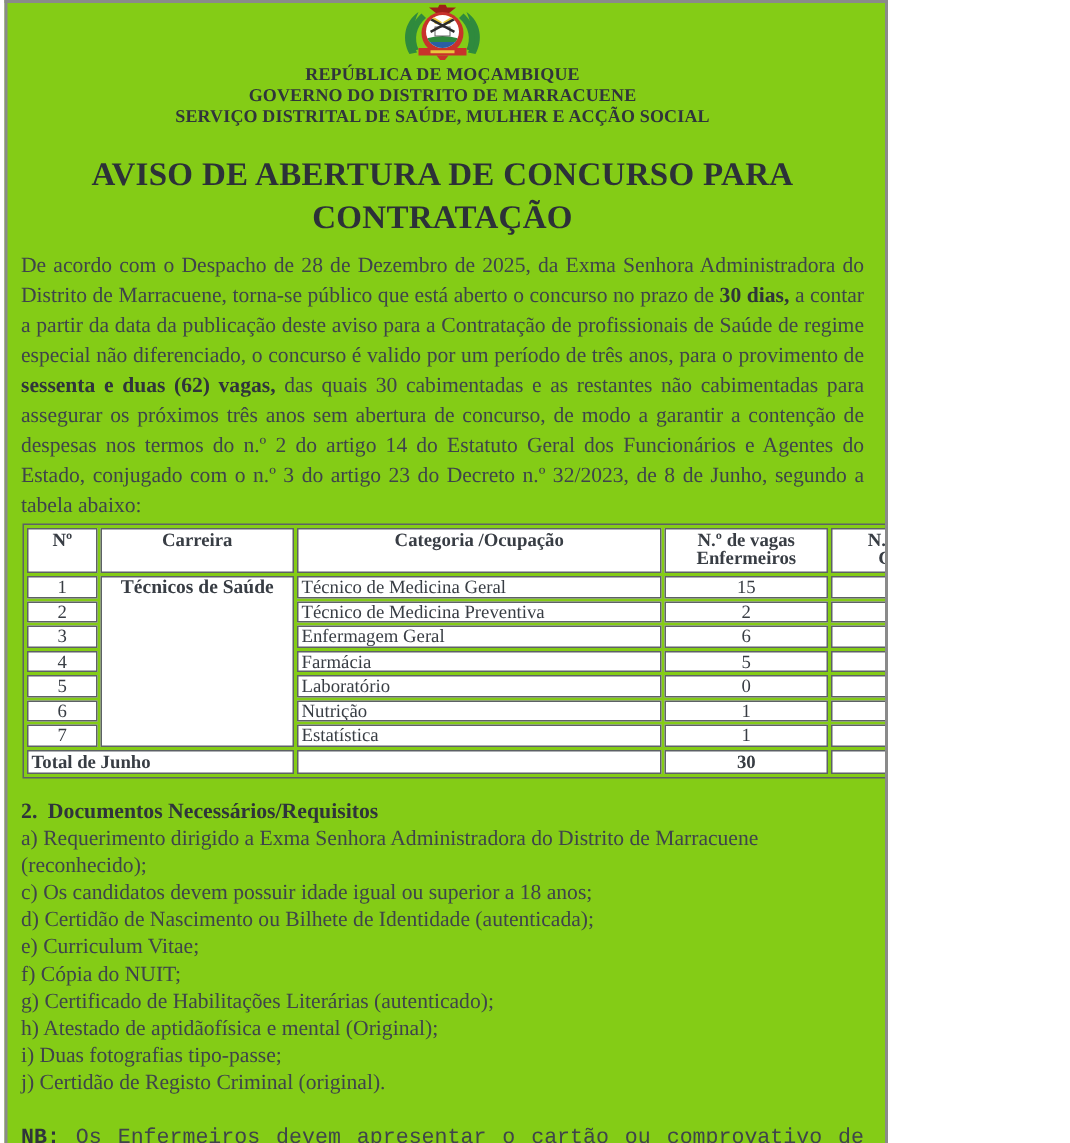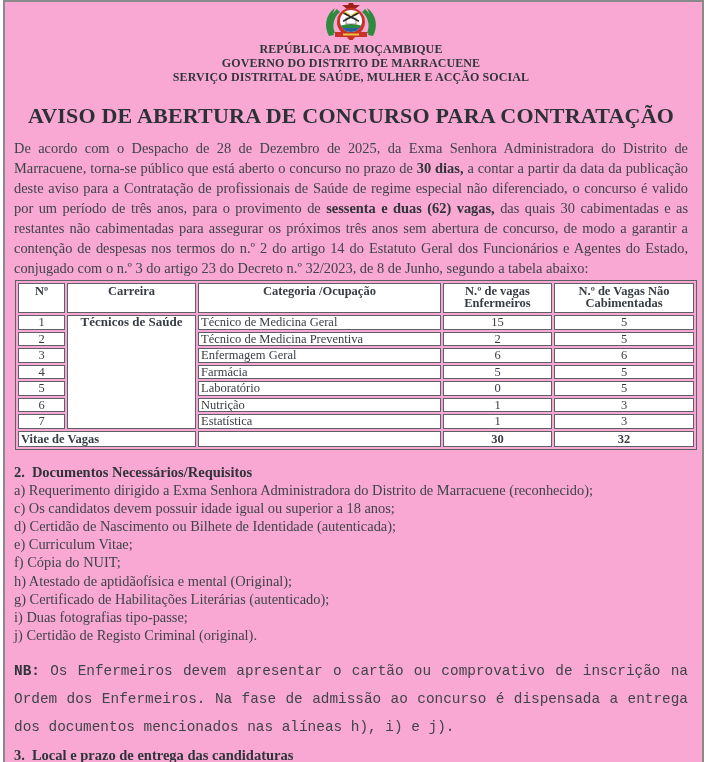--- a/index.html
+++ b/index.html
@@ -6,25 +6,25 @@
   html, body { background: #ffffff; }
   body {
     width: 713px; height: 762px;
     font-family: "Liberation Serif", serif;
     color: #3f444b;
     overflow: hidden;
     position: relative;
   }
   .sheet {
     position: absolute; left: 3px; top: 0;
-    width: 701px; height: 762px;
+    width: 589px; height: 762px;
     border-left: 2px solid #8a8a8a;
     border-top: 2px solid #8a8a8a;
     border-right: 2px solid #8a8a8a;
-    background: #f9a8d4;
+    background: #84cc16;
     padding: 0 14px 0 9px;
     overflow: hidden;
   }
   .emblem-wrap { width: 64px; height: 37px; margin: 1px auto 0 auto; overflow: hidden; }
   .org-header { text-align: center; margin-top: 2px; }
   .org-line {
     font-weight: bold; font-size: 12px; line-height: 14px;
     color: #30353b; letter-spacing: 0.1px;
   }
   .doc-title {
@@ -180,40 +180,40 @@
           <td class="c">1</td>
           <td class="c">3</td>
         </tr>
         <tr>
           <td class="c">7</td>
           <td class="l">Estatística</td>
           <td class="c">1</td>
           <td class="c">3</td>
         </tr>
         <tr class="total-row">
-          <td class="l" colspan="2">Vitae de Vagas</td>
+          <td class="l" colspan="2">Total de Junho</td>
           <td class="l"></td>
           <td class="c">30</td>
           <td class="c">32</td>
         </tr>
       </tbody>
   </table>
 
   <div class="sec-heading" id="section2">
     <span>2.</span><span class="sec-label">Documentos Necessários/Requisitos</span>
   </div>
 
   <div class="doc-list" id="doc-list">
       <div class="doc-item">a) Requerimento dirigido a Exma Senhora Administradora do Distrito de Marracuene (reconhecido);</div>
       <div class="doc-item">c) Os candidatos devem possuir idade igual ou superior a 18 anos;</div>
       <div class="doc-item">d) Certidão de Nascimento ou Bilhete de Identidade (autenticada);</div>
       <div class="doc-item">e) Curriculum Vitae;</div>
       <div class="doc-item">f) Cópia do NUIT;</div>
+      <div class="doc-item">g) Certificado de Habilitações Literárias (autenticado);</div>
       <div class="doc-item">h) Atestado de aptidãofísica e mental (Original);</div>
-      <div class="doc-item">g) Certificado de Habilitações Literárias (autenticado);</div>
       <div class="doc-item">i) Duas fotografias tipo-passe;</div>
       <div class="doc-item">j) Certidão de Registo Criminal (original).</div>
     </div>
 
   <div class="nb" id="nb"><b>NB:</b><span> Os Enfermeiros devem apresentar o cartão ou comprovativo de inscrição na Ordem dos Enfermeiros. Na fase de admissão ao concurso é dispensada a entrega dos documentos mencionados nas alíneas h), i) e j).</span></div>
 
   <div class="sec-heading" id="section3">
     <span>3.</span><span class="sec-label">Local e prazo de entrega das candidaturas</span>
   </div>
 

